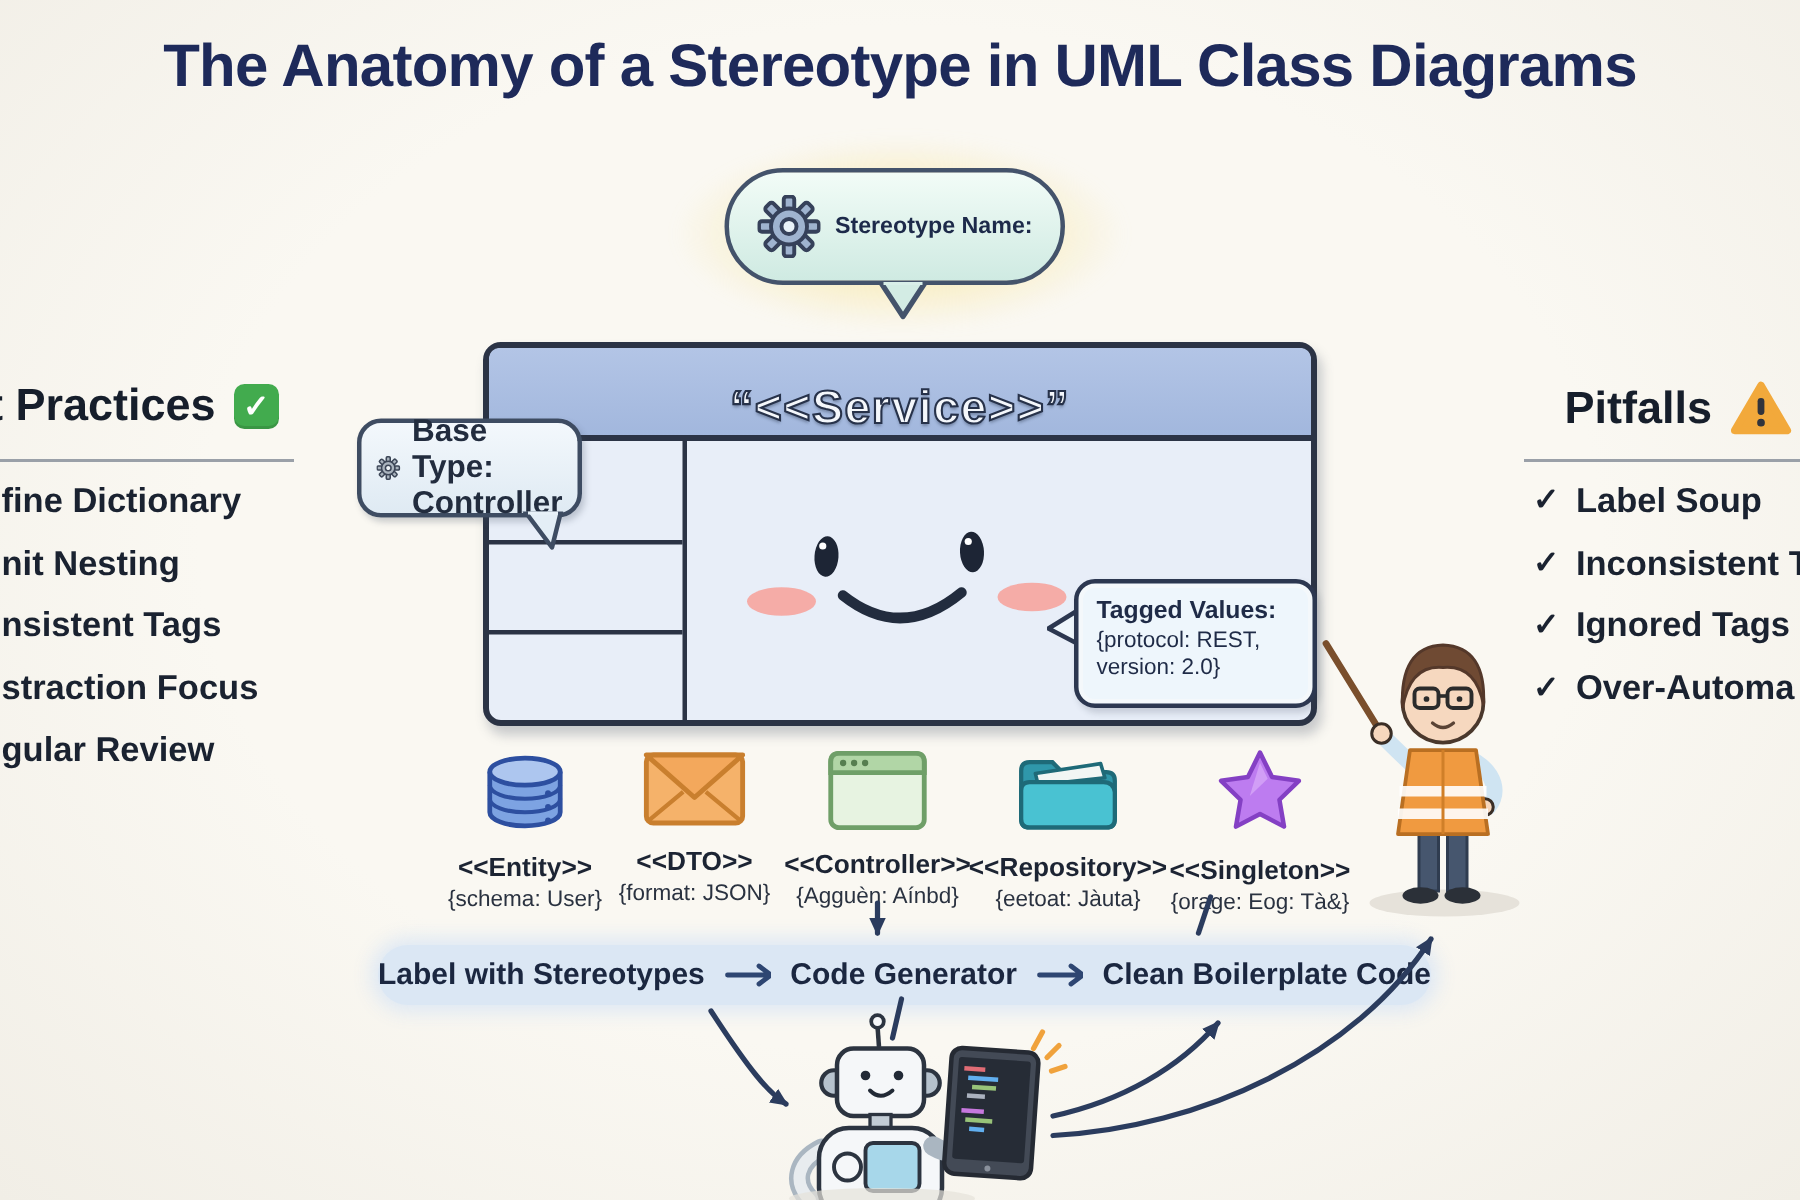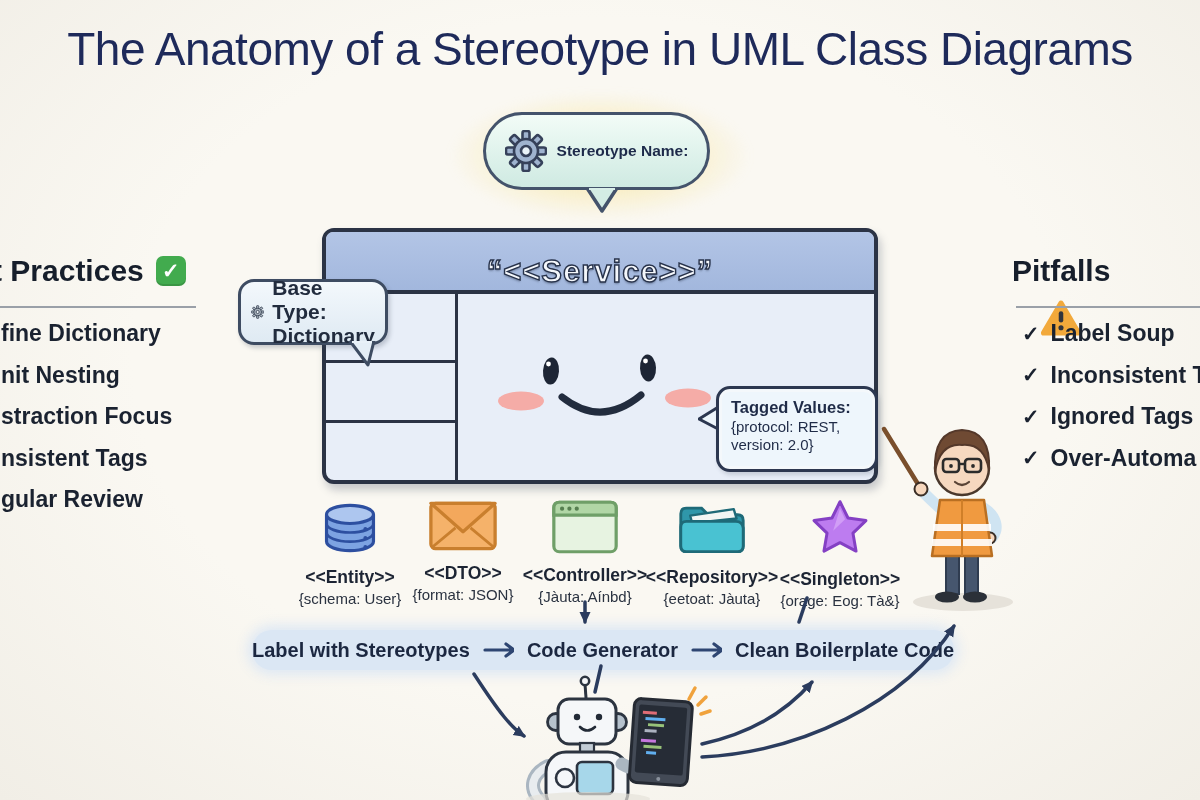--- a/index.html
+++ b/index.html
@@ -4,21 +4,21 @@
 <style>
   html,body{margin:0;padding:0;background:#d8d5ce;}
   .canvas{
     position:relative;width:1200px;height:800px;overflow:hidden;
     background:radial-gradient(ellipse at 50% 45%, #faf8f2 55%, #f1eee6 100%);
     font-family:"Liberation Sans", sans-serif;color:#1a2230;
   }
   
   .title{
     position:absolute;top:22px;left:50%;transform:translateX(-50%);
-    white-space:nowrap;font-size:46px;font-weight:normal;letter-spacing:-0.5px;
+    white-space:nowrap;font-size:40px;font-weight:bold;letter-spacing:-0.5px;
     color:#1e2a5a;text-shadow:0 1px 0 rgba(255,255,255,.6);
   }
   
   .glow{
     position:absolute;left:450px;top:92px;width:300px;height:128px;border-radius:50%;
     background:radial-gradient(closest-side, rgba(247,224,132,.8), rgba(247,224,132,0));
     filter:blur(5px);
   }
   .bubble-top{
     position:absolute;left:483px;top:112px;width:227px;height:78px;box-sizing:border-box;
@@ -60,21 +60,21 @@
     background:#eef6fc;border:3.5px solid #2c3750;border-radius:14px;
     box-shadow:0 0 0 3px #f4f8fb inset, 2px 3px 4px rgba(60,70,90,.2);
     padding:8px 12px;
   }
   .bubble-tagged-tail{position:absolute;left:698px;top:404px;}
   .tv-label{font-size:16.5px;font-weight:bold;color:#1f2b47;line-height:1.25;}
   .tv-line{font-size:15px;color:#1f2b47;line-height:1.25;}
   
   .panel-heading{position:absolute;font-size:30px;font-weight:bold;color:#161e2b;display:flex;align-items:center;gap:12px;white-space:nowrap;}
   .practices-heading{left:-8px;top:254px;}
-  .pitfalls-heading{left:1012px;top:254px;flex-direction:column;}
+  .pitfalls-heading{left:1043px;top:254px;}
   .check-badge{
     width:30px;height:30px;background:#42ab4e;border-radius:7px;
     display:flex;align-items:center;justify-content:center;
     color:#ffffff;font-size:21px;font-weight:bold;box-shadow:inset 0 -2px 0 rgba(0,0,0,.12);
   }
   .rule{position:absolute;height:2px;background:#9aa0a8;}
   .rule-left{left:0;top:306px;width:196px;}
   .rule-right{left:1016px;top:306px;width:184px;}
   .side-list{position:absolute;margin:0;padding:0;list-style:none;}
   .practices-list{left:1px;top:320px;}
@@ -144,24 +144,24 @@
   </div>
   <div class="rule rule-left"></div>
   <ul class="side-list practices-list">
     <li>
         <span>fine Dictionary</span>
       </li>
     <li>
         <span>nit Nesting</span>
       </li>
     <li>
+        <span>nsistent Tags</span>
+      </li>
+    <li>
         <span>straction Focus</span>
-      </li>
-    <li>
-        <span>nsistent Tags</span>
       </li>
     <li>
         <span>gular Review</span>
       </li>
   </ul>
 
   <div class="panel-heading pitfalls-heading">
     <span>Pitfalls</span>
     <svg width="42" height="37" viewBox="0 0 40 36">
       <path d="M20,3 L37,32 L3,32 Z" fill="#f2a93b" stroke="#f2a93b" stroke-width="5" stroke-linejoin="round"></path>
@@ -215,21 +215,21 @@
 
   <div class="stereo-group g3">
     <svg width="66" height="54" viewBox="0 0 72 58">
       <rect x="2" y="2" width="68" height="54" rx="6" fill="#e7f3e1" stroke="#6f9f68" stroke-width="3.5"></rect>
       <path d="M2,8 Q2,2 8,2 L64,2 Q70,2 70,8 L70,16 L2,16 Z" fill="#b1d6a6" stroke="#6f9f68" stroke-width="3.5"></path>
       <circle cx="11" cy="9" r="2.3" fill="#567f50"></circle>
         <circle cx="19" cy="9" r="2.3" fill="#567f50"></circle>
         <circle cx="27" cy="9" r="2.3" fill="#567f50"></circle>
     </svg>
     <div class="stereo-name">&lt;&lt;Controller&gt;&gt;</div>
-    <div class="stereo-tag">{Jàuta: Aínbd}</div>
+    <div class="stereo-tag">{Agguèn: Aínbd}</div>
   </div>
 
   <div class="stereo-group g4">
     <svg width="70" height="56" viewBox="0 0 74 58">
       <path d="M4,14 Q4,8 10,8 L26,8 L33,15 L64,15 Q70,15 70,21 L70,48 Q70,54 64,54 L10,54 Q4,54 4,48 Z" fill="#2f97aa" stroke="#1e6a78" stroke-width="3"></path>
       <path d="M14,16 L60,9 L63,19 L16,24 Z" fill="#f2f6f4" stroke="#1e6a78" stroke-width="2.5" stroke-linejoin="round"></path>
       <path d="M10,22 L62,22 Q69,22 70,29 L70,48 Q70,54 64,54 L10,54 Q4,54 4,48 L4,28 Q4,22 10,22 Z" fill="#49c2d2" stroke="#1e6a78" stroke-width="3"></path>
     </svg>
     <div class="stereo-name">&lt;&lt;Repository&gt;&gt;</div>
     <div class="stereo-tag">{eetoat: Jàuta}</div>
@@ -354,21 +354,21 @@
         <rect x="-3.5" y="-20" width="7" height="9" rx="2" transform="rotate(180)"></rect>
         <rect x="-3.5" y="-20" width="7" height="9" rx="2" transform="rotate(225)"></rect>
         <rect x="-3.5" y="-20" width="7" height="9" rx="2" transform="rotate(270)"></rect>
         <rect x="-3.5" y="-20" width="7" height="9" rx="2" transform="rotate(315)"></rect>
         <circle r="12"></circle>
         <circle r="5" fill="#eef3f7"></circle>
       </g>
     </svg>
     <div class="bb-text">
       <div>Base Type:</div>
-      <div>Dictionary</div>
+      <div>Controller</div>
     </div>
   </div>
   <svg class="bubble-base-tail" width="30" height="28">
     <path d="M2,0 L26,0 L20,24 Z" fill="#e4eef6" stroke="#3e4c62" stroke-width="3" stroke-linejoin="round"></path>
     <rect x="4" y="-3" width="20" height="5" fill="#e8f1f8"></rect>
   </svg>
 
   <svg class="bubble-tagged-tail" width="24" height="30">
     <path d="M22,2 L22,26 L1,15 Z" fill="#eef6fc" stroke="#2c3750" stroke-width="3" stroke-linejoin="round"></path>
     <rect x="19" y="4" width="5" height="20" fill="#eef6fc"></rect>

